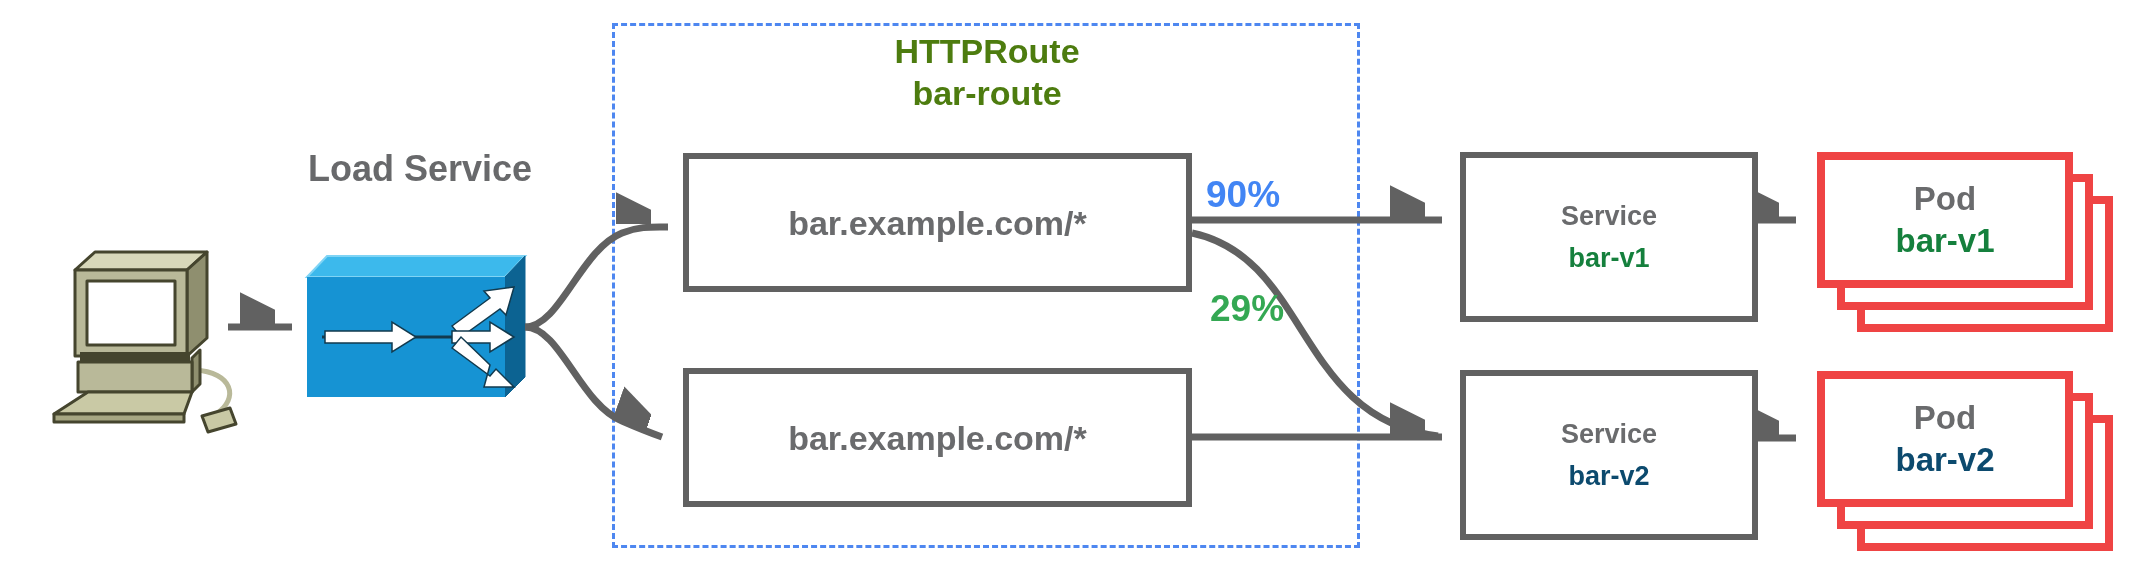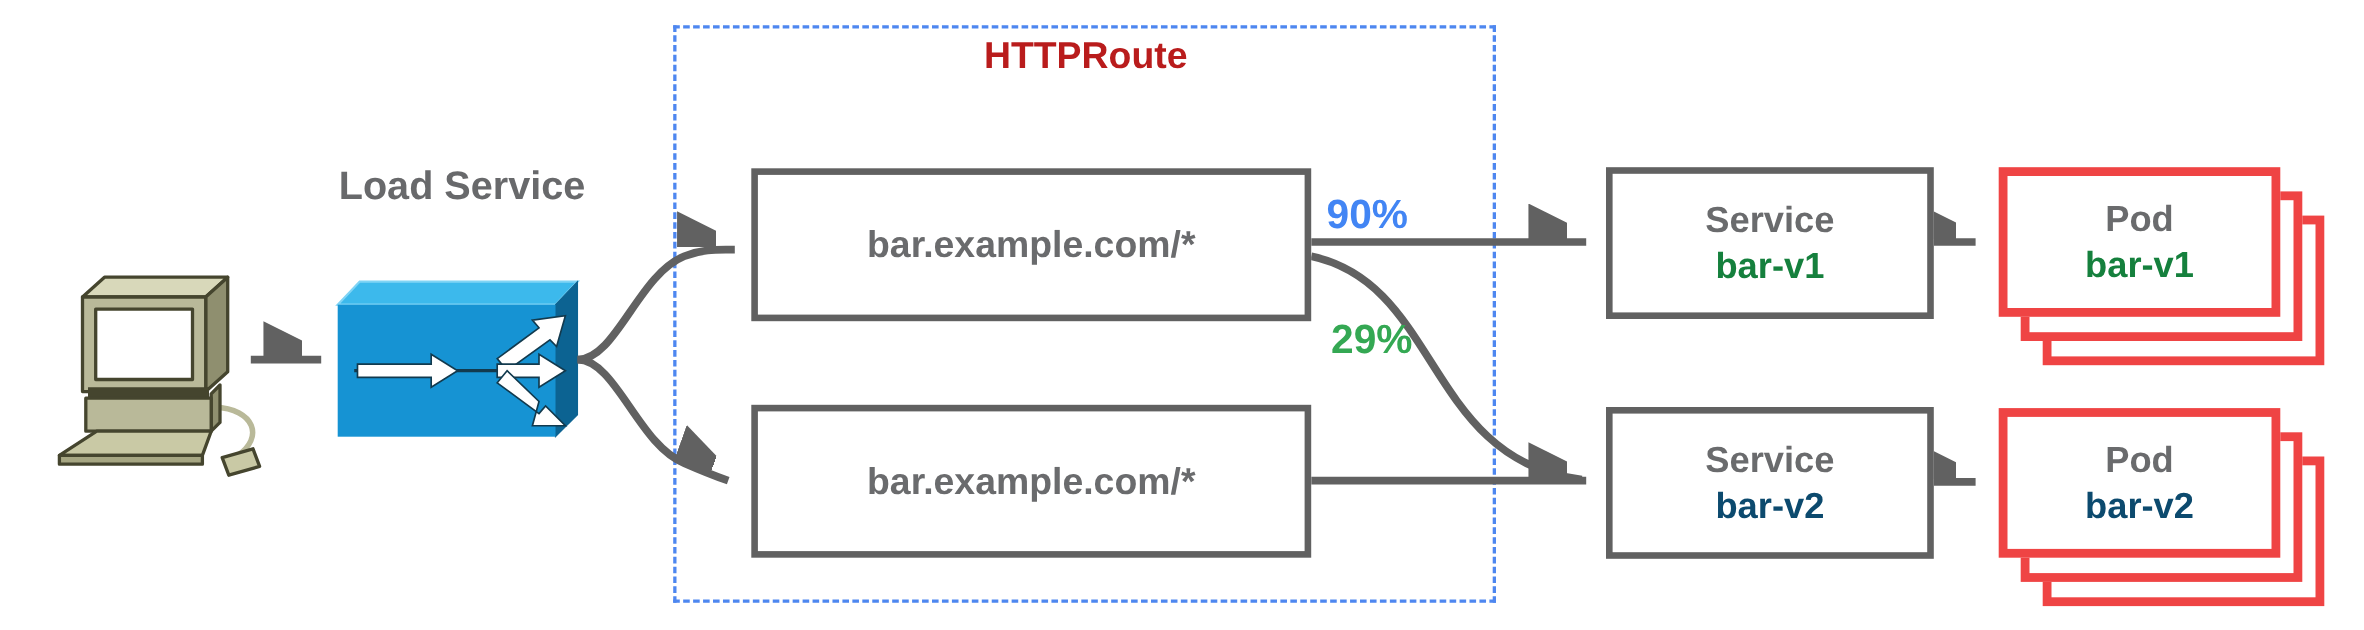--- a/index.html
+++ b/index.html
@@ -43,21 +43,21 @@
   .lb-label {
     left: 260px; top: 148px;
     width: 320px;
     font-size: 36px;
   }
   .httproute-title {
     left: 812px; top: 30px;
     width: 350px;
     font-size: 34px;
     line-height: 42px;
-    color: #b91c1c;
+    color: #4d7c0f;
     font-weight: bold;
     position: absolute;
     text-align: center;
     z-index: 3;
   }
   .node-box {
     position: absolute;
     background: #ffffff;
     border: 6px solid #616161;
     box-sizing: border-box;
@@ -75,22 +75,22 @@
     width: 509px;
     height: 139px;
     font-size: 34px;
     line-height: 44px;
   }
   .route-box-1 { top: 153px; }
   .route-box-2 { top: 368px; }
   .service-box {
     left: 1460px;
     width: 298px;
-    height: 138px;
-    font-size: 33px;
+    height: 170px;
+    font-size: 27px;
     line-height: 42px;
   }
   .service-box-1 { top: 152px; }
   .service-box-2 { top: 370px; }
   .pod-card {
     position: absolute;
     width: 256px;
     height: 136px;
     background: #ffffff;
     border: 8px solid #ef4444;
@@ -176,20 +176,21 @@
     <path d="M1192,437 H1442" stroke="#616161" stroke-width="7" fill="none" marker-end="url(#arrowhead)"></path>
 
     <path d="M1758,220 H1796" stroke="#616161" stroke-width="7" fill="none" marker-end="url(#arrowhead)"></path>
     <path d="M1758,438 H1796" stroke="#616161" stroke-width="7" fill="none" marker-end="url(#arrowhead)"></path>
   </svg>
 
   <div class="diagram-label lb-label">Load Service</div>
 
   <div class="httproute-title">
     <div>HTTPRoute</div>
+    <div>bar-route</div>
   </div>
 
   <div class="node-box route-box route-box-1">
     <div>bar.example.com/*</div>
   </div>
   <div class="node-box route-box route-box-2">
     <div>bar.example.com/*</div>
   </div>
 
   <div class="weight-label weight-90">90%</div>

